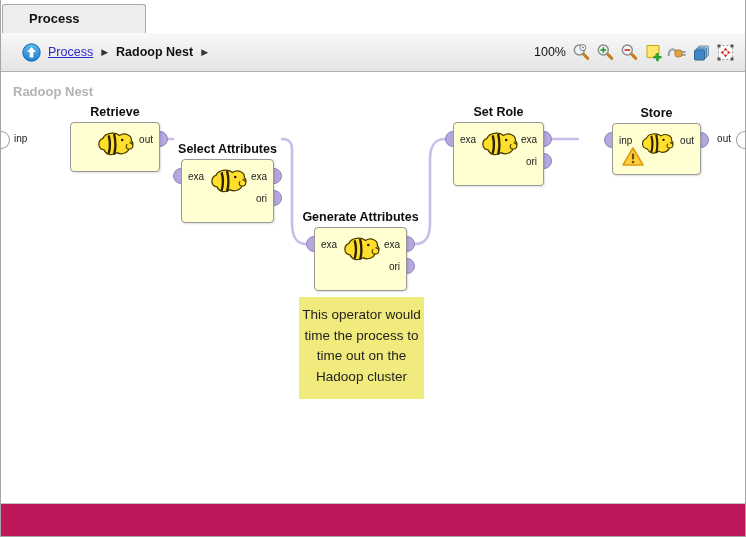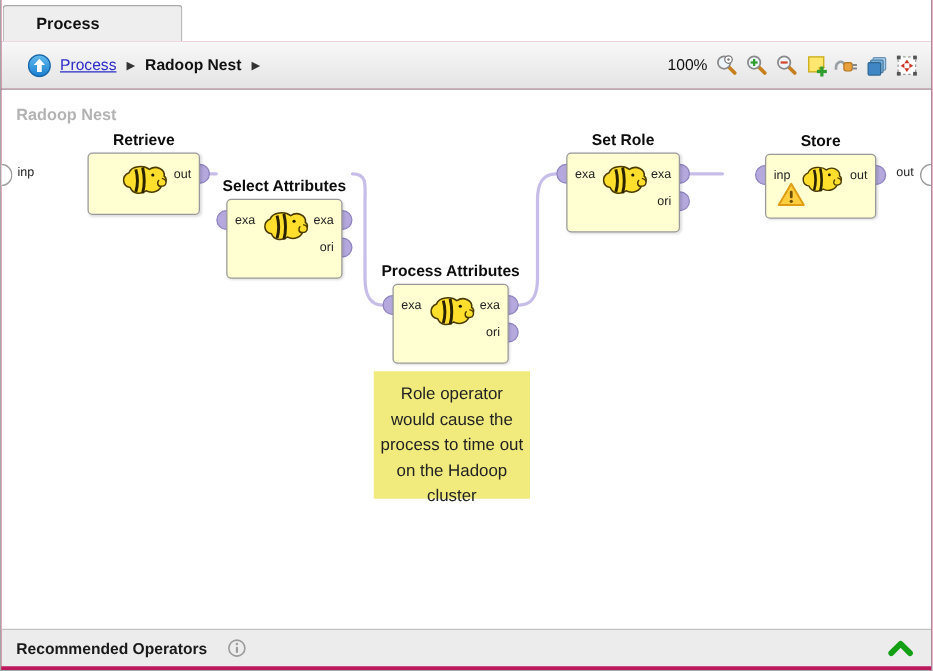--- a/index.html
+++ b/index.html
@@ -188,21 +188,21 @@
             <path d="M15 6 C17 13 17 19 15 26" fill="none" stroke="#2b2200" stroke-width="2.6"></path>
             <path d="M21 4.5 C23 13 23 20 21 27" fill="none" stroke="#2b2200" stroke-width="2.6"></path>
             <path d="M38 14 C43 15 43 21 37 21 C34 21 33.5 17.5 35.5 15.5" fill="#ffdf2b" stroke="#4a3b00" stroke-width="1.3"></path>
             <circle cx="30" cy="11" r="1.4" fill="#1c1600"></circle>
           </svg>
         </span>
       </div>
     </div>
 
     <div class="op" style="left:313px;top:155px;width:93px;height:64px;">
-      <div class="op-title">Process Attributes</div>
+      <div class="op-title">Generate Attributes</div>
       <span class="port pl" style="top:9px;"></span>
       <span class="port pr" style="top:9px;"></span>
       <span class="port pr" style="top:31px;"></span>
       <div class="op-box">
         <span class="plabel ll" style="top:11px;">exa</span>
         <span class="plabel lr" style="top:11px;">exa</span>
         <span class="plabel lr" style="top:33px;">ori</span>
         <span class="op-icon">
           <svg width="40" height="29" viewBox="0 0 44 32">
             <path d="M10 22 C3 21 2 12 9 9 C11 3 22 2 27 6 C33 2 41 6 40 12 C43 14 42 19 38 19 C37 25 30 28 24 25 C18 29 12 27 10 22 Z" fill="#ffdf2b" stroke="#4a3b00" stroke-width="1.4"></path>
@@ -255,32 +255,17 @@
         <span class="warn">
           <svg width="24" height="21" viewBox="0 0 24 21">
             <path d="M12 2 L22 19 H2 Z" fill="#ffcf3d" stroke="#e09c12" stroke-width="1.6" stroke-linejoin="round"></path>
             <rect x="10.9" y="7.5" width="2.2" height="6" rx="1" fill="#6b4d00"></rect>
             <circle cx="12" cy="16" r="1.3" fill="#6b4d00"></circle>
           </svg>
         </span>
       </div>
     </div>
 
-    <div class="note">Role operator would cause the process to time out on the Hadoop cluster</div>
+    <div class="note">This operator would time the process to time out on the Hadoop cluster</div>
   </div>
 
-  <div class="bottom-bar">
-    <span class="bottom-title">Recommended Operators</span>
-    <span class="info-btn">
-      <svg width="15" height="15" viewBox="0 0 15 15">
-        <circle cx="7.5" cy="7.5" r="6.4" fill="none" stroke="#9b9b9b" stroke-width="1.3"></circle>
-        <rect x="6.7" y="6.4" width="1.7" height="5" rx="0.8" fill="#9b9b9b"></rect>
-        <circle cx="7.5" cy="4.1" r="1" fill="#9b9b9b"></circle>
-      </svg>
-    </span>
-    <span class="collapse-btn">
-      <svg width="21" height="15" viewBox="0 0 21 15">
-        <path d="M3 11.5 L10.5 4 L18 11.5" fill="none" stroke="#14a014" stroke-width="4.6" stroke-linecap="round" stroke-linejoin="round"></path>
-      </svg>
-    </span>
-  </div>
 
 </div>
 
 </body></html>

